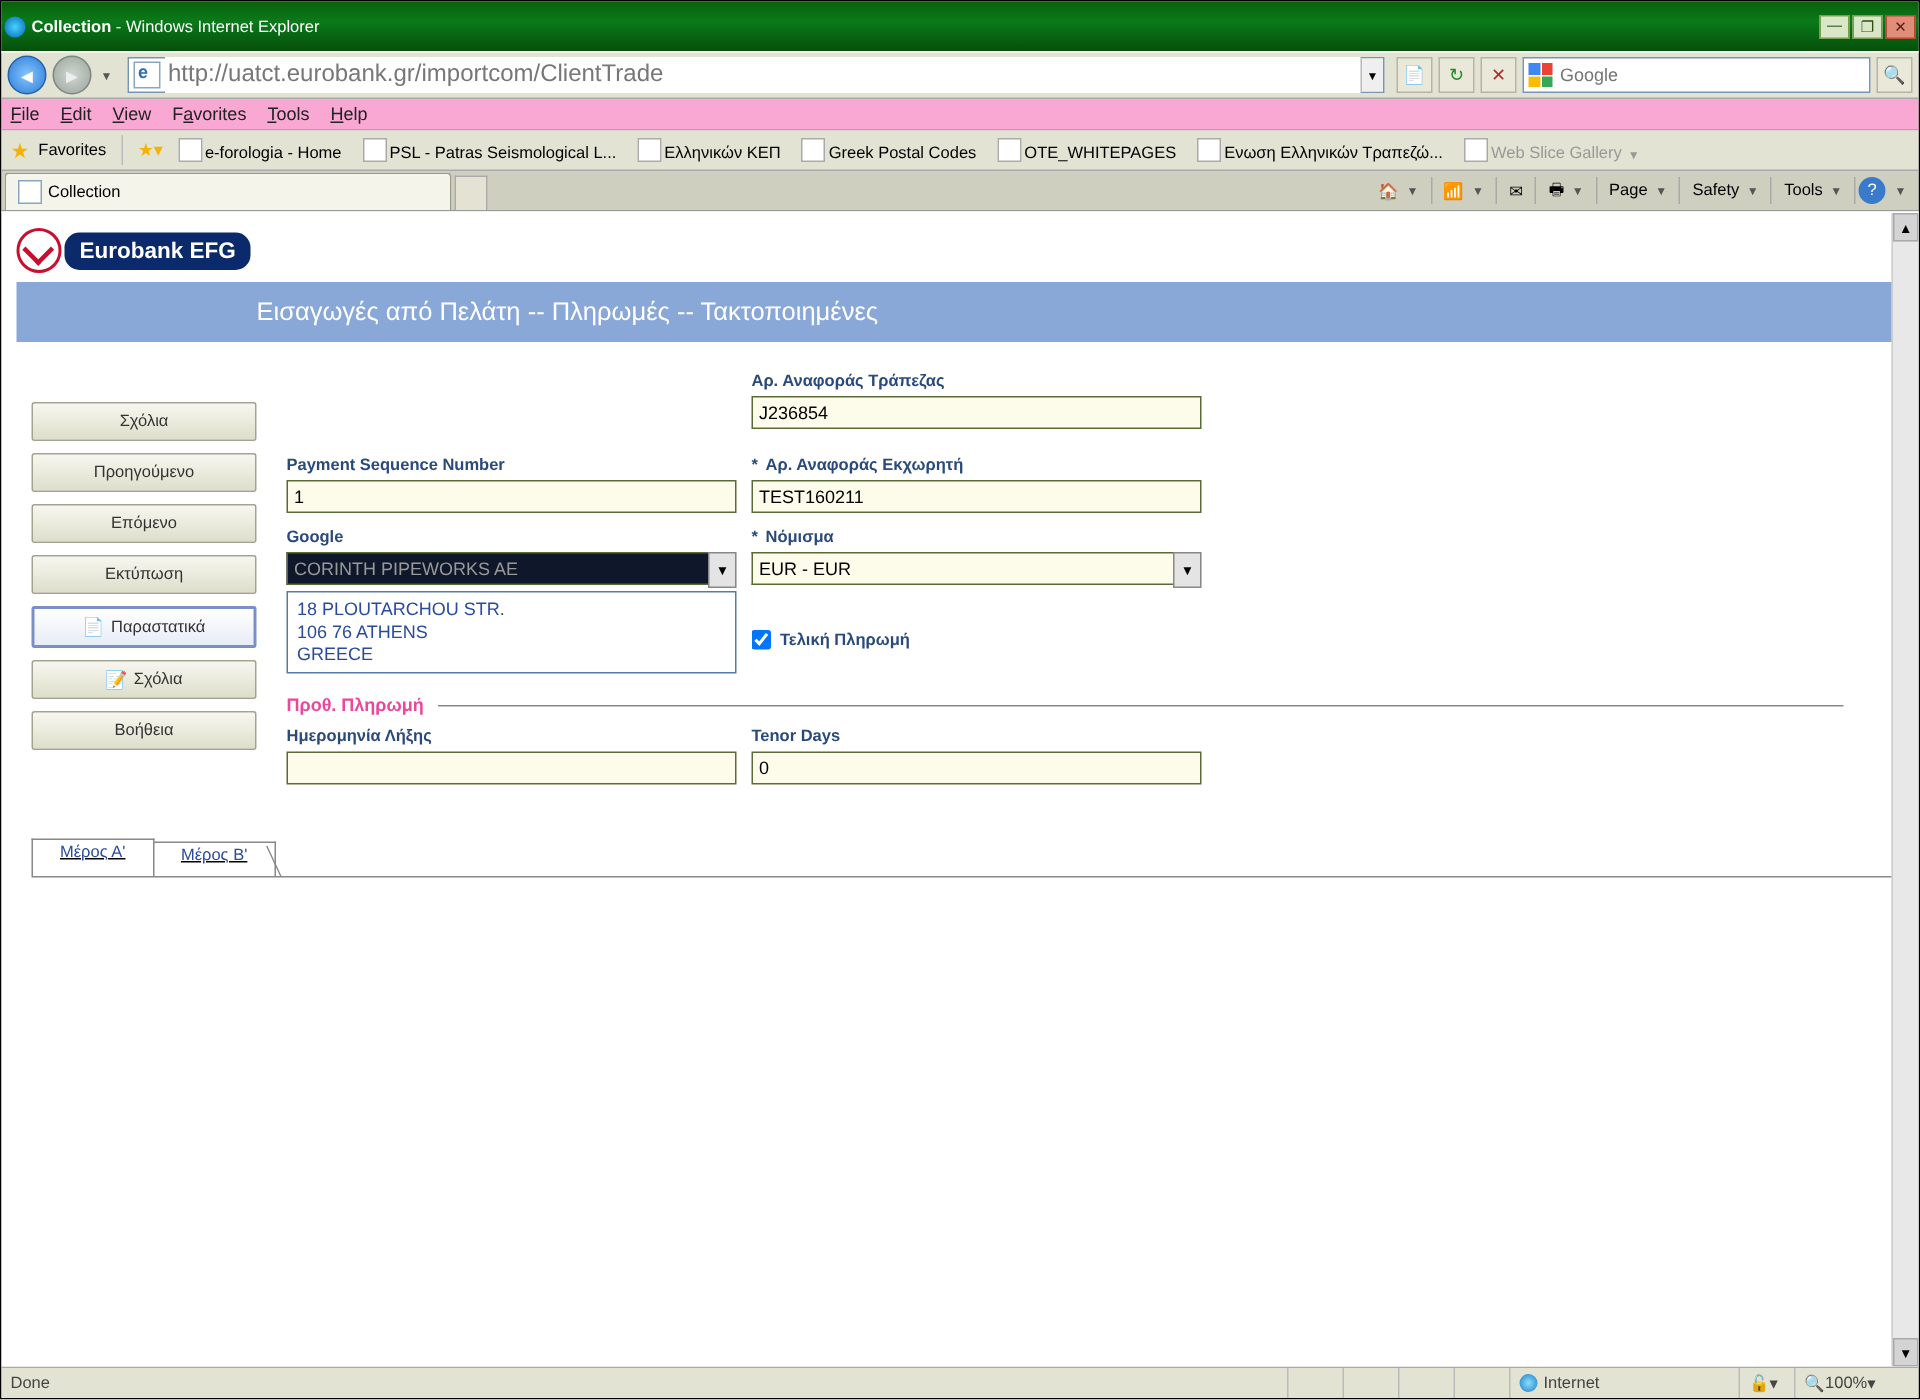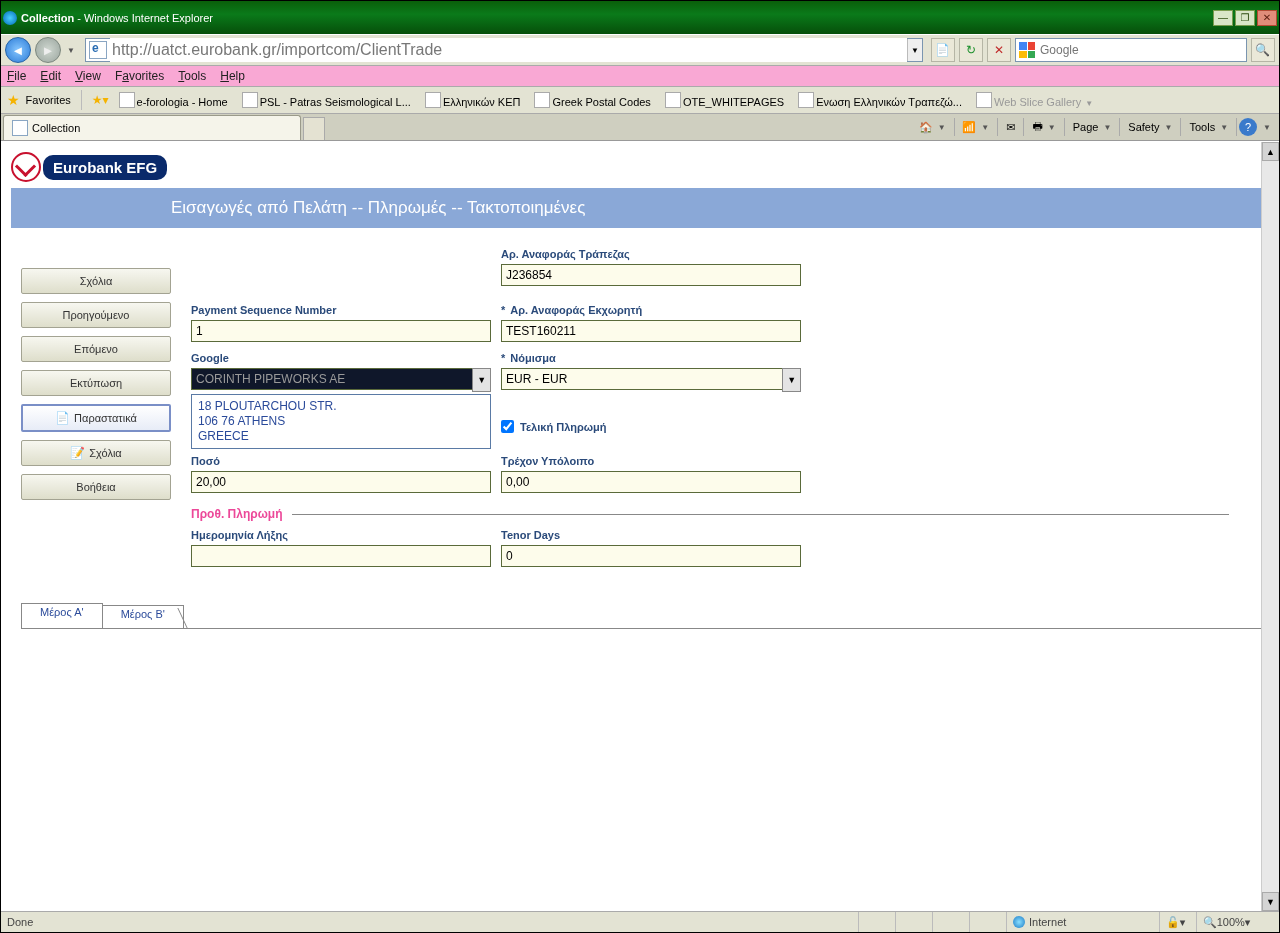--- a/index.html
+++ b/index.html
@@ -72,21 +72,21 @@
   .txtinput:disabled{color:#999;background:#0f172a;}
   .selectbox{display:flex;}
   .selectbox .txtinput{border-right:none;color:#999;}
   .selectbox .selbtn{width:18px;height:22px;background:#e4e4e4;border:1px solid #888;display:flex;align-items:center;justify-content:center;font-size:9px;}
   .addressbox{border:1px solid #5a7aa5;padding:4px 6px;font-size:12px;color:#2a4a9a;line-height:15px;width:100%;box-sizing:border-box;margin-top:2px;}
   .chkrow{display:flex;align-items:center;gap:6px;font-size:11px;font-weight:bold;color:#2a4a7a;margin-top:28px;}
   .chkrow input{margin:0;}
   .section-head{display:flex;align-items:center;margin:14px 0 8px;}
   .section-head .stxt{font-size:12px;font-weight:bold;color:#ec4899;margin-right:10px;white-space:nowrap;}
   .section-head .sline{flex:1;height:1px;background:#888;}
-  .bottom-tabs{margin:30px 0 0 10px;border-bottom:1px solid #888;display:flex;align-items:flex-end;}
+  .bottom-tabs{margin:30px 0 0 10px;border-bottom:1px solid #888;display:flex;align-items:flex-end;text-decoration:underline;}
   .btab{border:1px solid #888;border-bottom:none;background:#fff;height:20px;padding:2px 18px 0;font-size:11px;color:#2a4a9a;margin-right:-1px;position:relative;}
   .btab.active{height:22px;background:#fff;}
   .btab-slash{border-left:1px solid #888;transform:skewX(25deg);width:14px;height:20px;margin-left:-1px;}
   
   .statusbar{height:20px;background:#e3e3d3;border-top:1px solid #aaa;display:flex;align-items:center;font-size:11px;color:#444;}
   .statusbar .cell{border-left:1px solid #bbb;height:100%;display:flex;align-items:center;padding:0 6px;}
   .statusbar .left{flex:1;padding:0 6px;}
   .statusbar .zone{display:flex;align-items:center;gap:4px;}
   .globe{width:12px;height:12px;border-radius:50%;background:radial-gradient(#8adfff,#1a7ac5);display:inline-block;}
 </style>
@@ -289,30 +289,20 @@
                 <input class="txtinput" style="color: rgb(0, 0, 0);" value="EUR - EUR">
                 <div class="selbtn">▼</div>
               </div>
               <div class="chkrow">
                 <input type="checkbox" checked="" style="">
                 <span>Τελική Πληρωμή</span>
               </div>
             </div>
           </div>
 
-          <div class="form-row" style="margin-top:6px;">
-            <div class="col">
-              <span class="lbl">Ποσό</span>
-              <input class="txtinput" value="20,00" style="">
-            </div>
-            <div class="col">
-              <span class="lbl">Τρέχον Υπόλοιπο</span>
-              <input class="txtinput" value="0,00" style="">
-            </div>
-          </div>
 
           <div class="section-head">
             <span class="stxt">Προθ. Πληρωμή</span>
             <span class="sline"></span>
           </div>
 
           <div class="form-row">
             <div class="col">
               <span class="lbl">Ημερομηνία Λήξης</span>
               <input class="txtinput" value="" style="">

